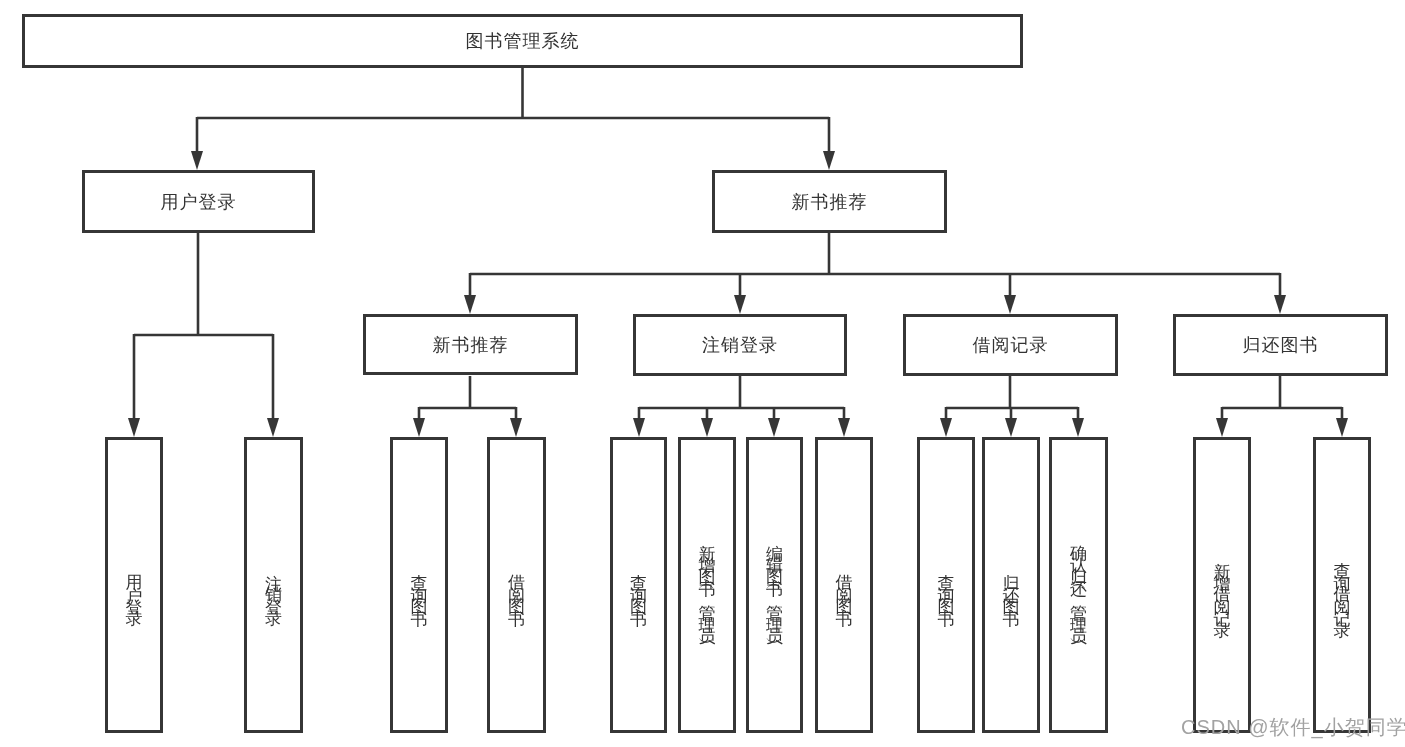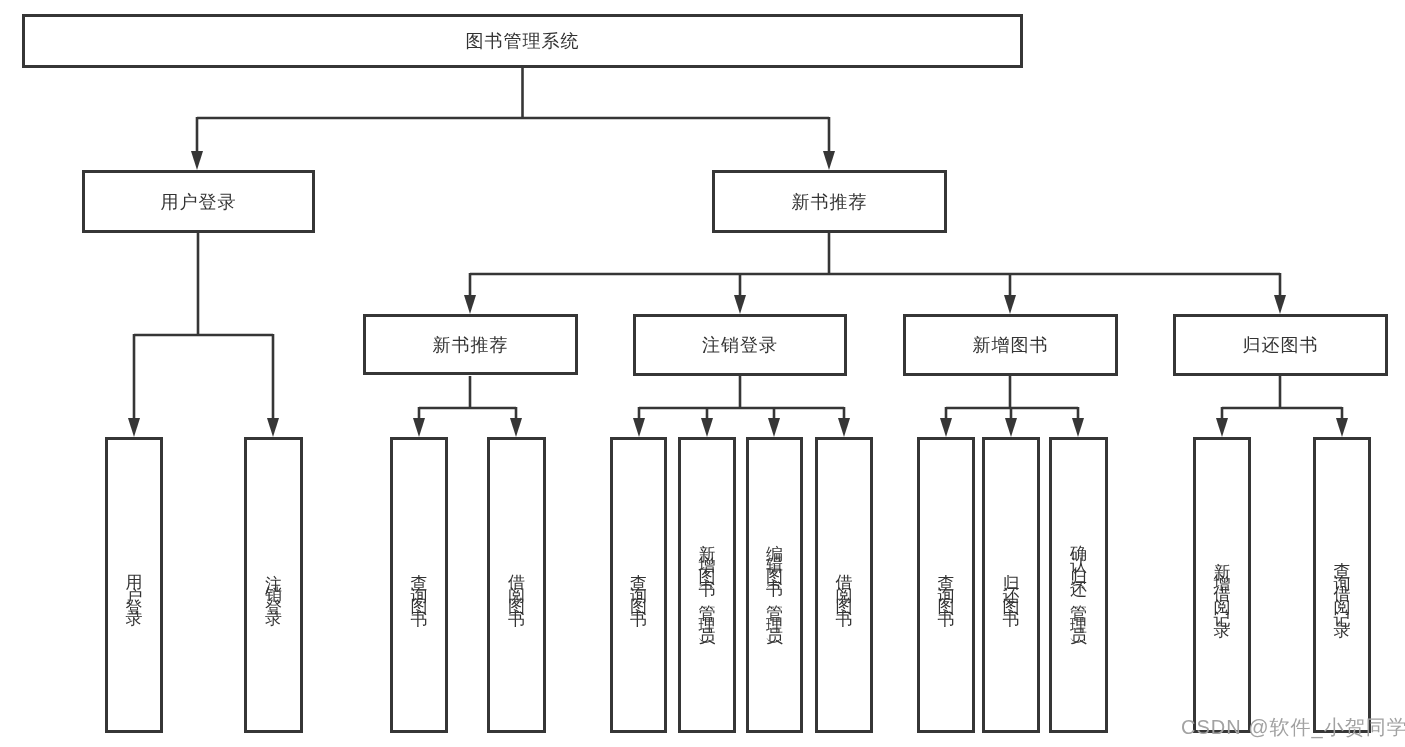--- a/index.html
+++ b/index.html
@@ -116,21 +116,21 @@
     <polygon points="1336,418 1348,418 1342,437"></polygon>
   </svg>
 
   <div class="node h" style="left:22px;top:14px;width:1001px;height:54px">图书管理系统</div>
 
   <div class="node h" style="left:82px;top:170px;width:233px;height:63px">用户登录</div>
   <div class="node h" style="left:712px;top:170px;width:235px;height:63px">新书推荐</div>
 
   <div class="node h" style="left:363px;top:314px;width:215px;height:61px">新书推荐</div>
   <div class="node h" style="left:633px;top:314px;width:214px;height:62px">注销登录</div>
-  <div class="node h" style="left:903px;top:314px;width:215px;height:62px">新增图书</div>
+  <div class="node h" style="left:903px;top:314px;width:215px;height:62px">借阅记录</div>
   <div class="node h" style="left:1173px;top:314px;width:215px;height:62px">归还图书</div>
 
   <div class="node v" style="left:105px;top:437px;width:58px;height:296px">
     <span>用户登录</span>
   </div>
   <div class="node v" style="left:244px;top:437px;width:59px;height:296px">
     <span>注销登录</span>
   </div>
 
   <div class="node v" style="left:390px;top:437px;width:58px;height:296px">

